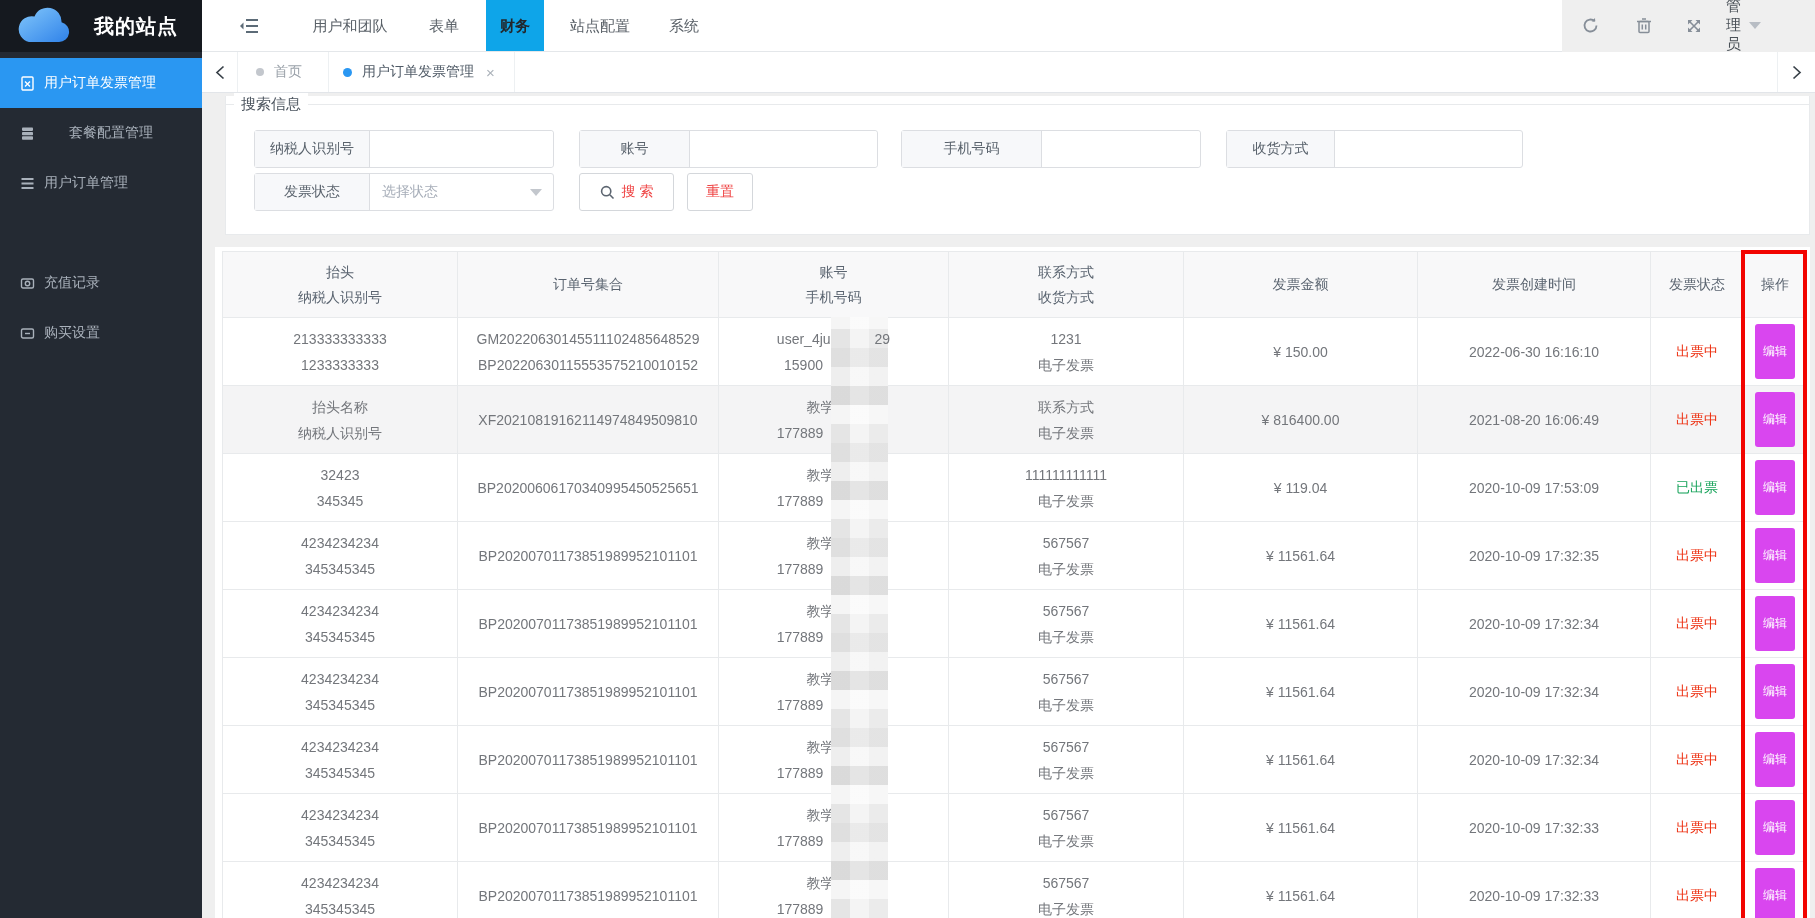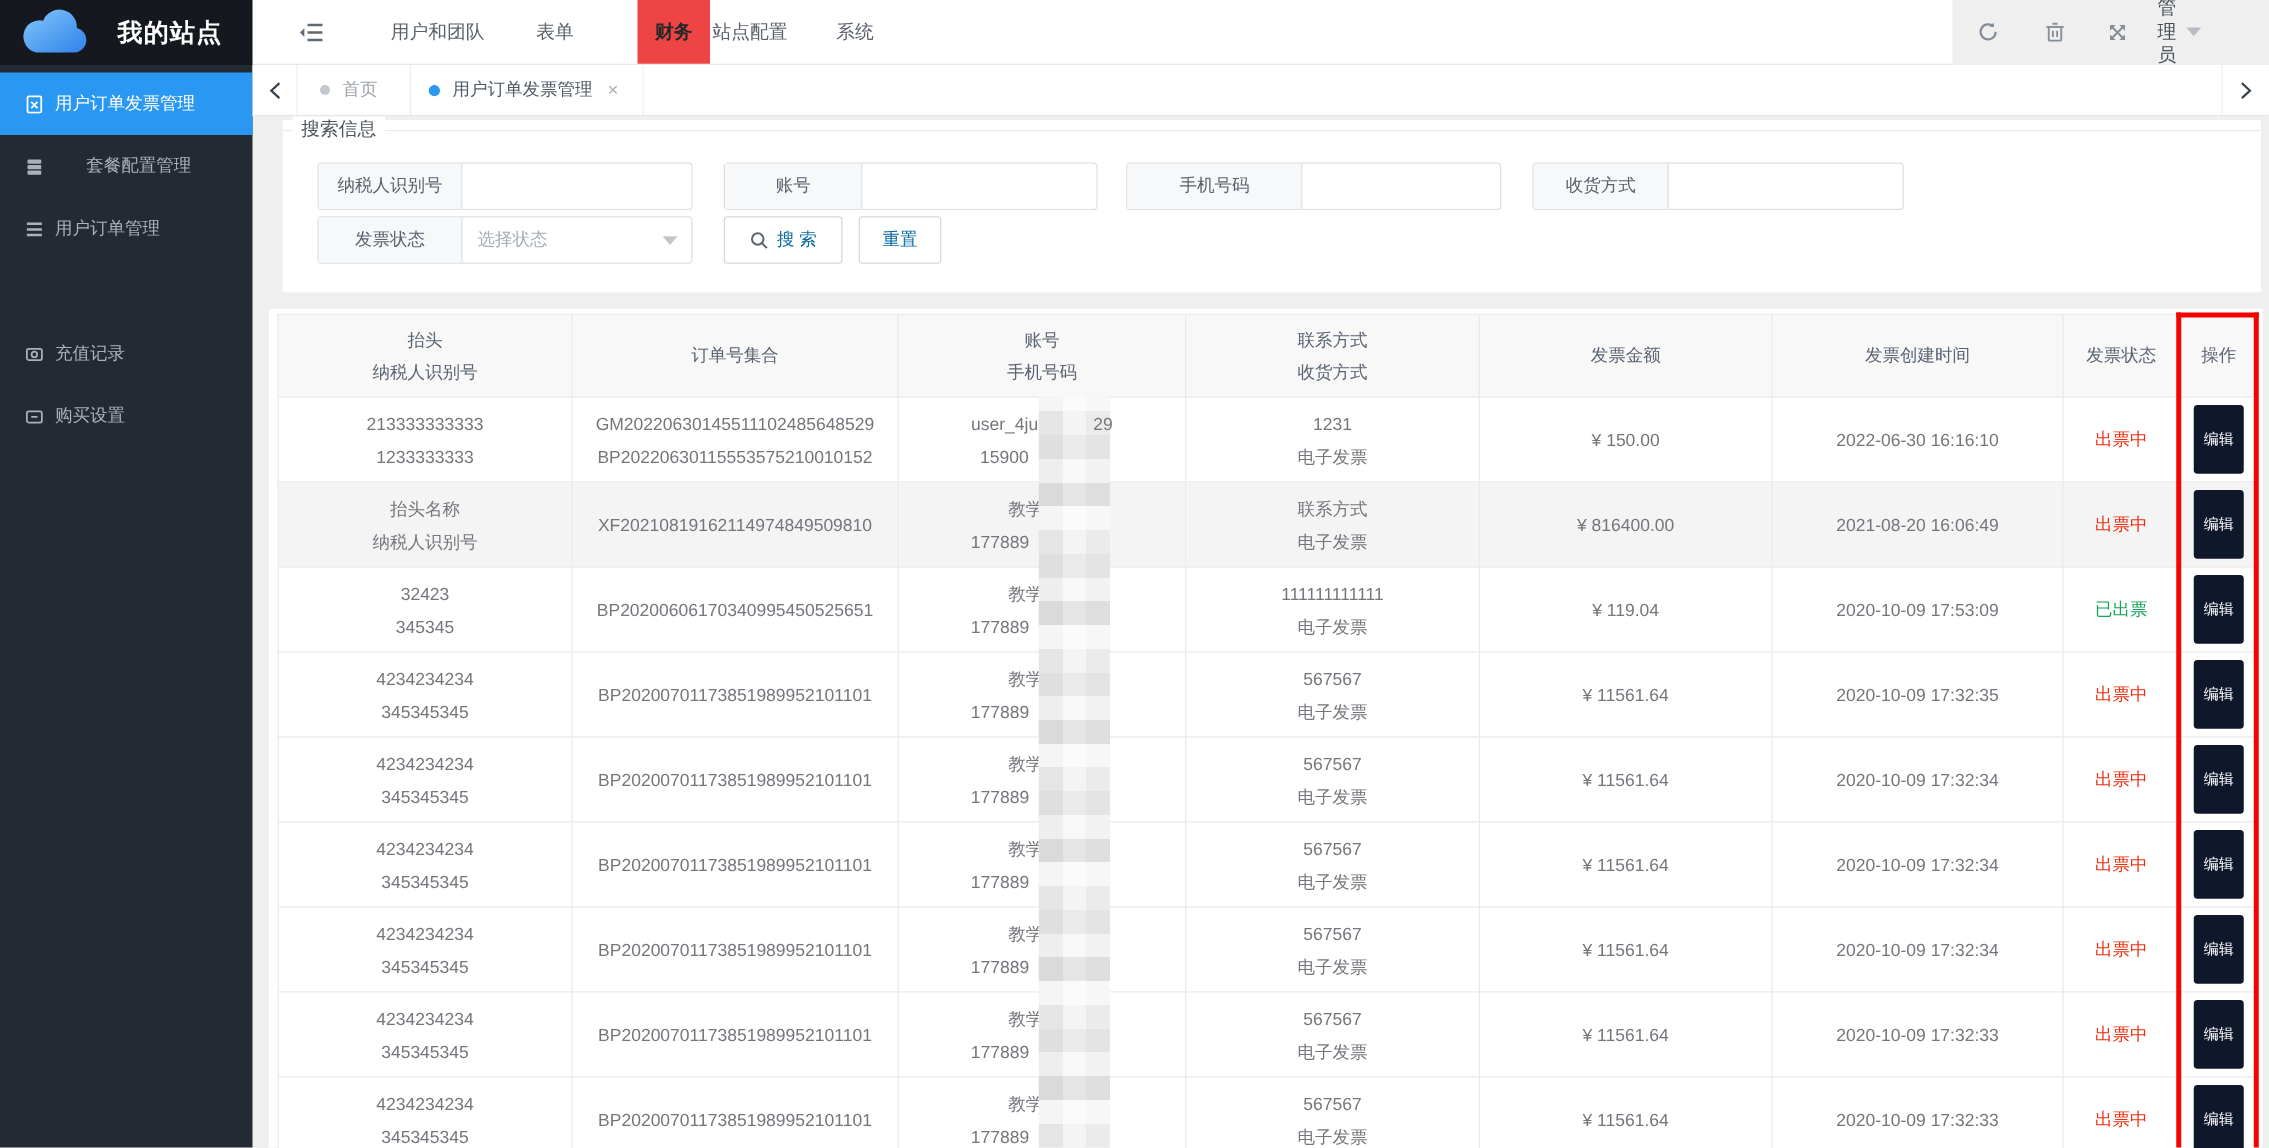--- a/index.html
+++ b/index.html
@@ -4,21 +4,21 @@
 <style>
 * { margin:0; padding:0; box-sizing:border-box; }
 html,body { width:1815px; height:918px; overflow:hidden; font-family:"Liberation Sans","DejaVu Sans",sans-serif; background:#efefef; }
 
 
 #navbar { position:absolute; left:0; top:0; width:1562px; height:52px; background:#fff; border-bottom:1px solid #e4e7ea; z-index:20; }
 #brand { position:absolute; left:0; top:0; width:202px; height:52px; background:#15191f; display:flex; align-items:center; }
 #brand-title { color:#fff; font-size:20px; font-weight:bold; margin-left:20px; letter-spacing:1px; }
 #collapse-btn { position:absolute; left:232px; top:0; width:34px; height:51px; display:flex; align-items:center; justify-content:center; cursor:pointer; }
 .nav-item { position:absolute; top:0; height:51px; line-height:51px; text-align:center; font-size:15px; color:#5a6168; cursor:pointer; white-space:nowrap; }
-.nav-item.active { background:#ef4444; color:#22272c; font-weight:bold;margin-left:24px; }
+.nav-item.active { background:#0ea5e9; color:#22272c; font-weight:bold; }
 #nav-item-0 { left:305px; width:90px; }
 #nav-item-1 { left:420px; width:48px; }
 #nav-item-2 { left:486px; width:58px; }
 #nav-item-3 { left:560px; width:80px; }
 #nav-item-4 { left:660px; width:48px; }
 .nav-icon-btn { position:absolute; top:0; width:32px; height:51px; display:flex; align-items:center; justify-content:center; cursor:pointer; }
 #nav-refresh { left:1574px; }
 #nav-trash { left:1628px; }
 #nav-fullscreen { left:1678px; }
 #nav-admin { position:absolute; left:1726px; top:0; height:51px; display:flex; align-items:center; font-size:15px; color:#495057; cursor:pointer; }
@@ -52,37 +52,37 @@
 .fg { position:absolute; height:38px; border:1px solid #dcdee2; border-radius:3px; background:#fff; display:flex; }
 .fg-label { background:#f7f8fa; border-right:1px solid #dcdee2; display:flex; align-items:center; justify-content:center; color:#59626c; font-size:14px; flex:none; }
 .fg-input { flex:1; border:none; outline:none; font-size:14px; padding:0 10px; color:#515a6e; background:#fff; min-width:0; border-radius:3px; }
 .fg-select { flex:1; position:relative; display:flex; align-items:center; padding-left:12px; font-size:14px; color:#a6adb8; cursor:pointer; }
 .sel-caret { position:absolute; right:11px; top:15px; width:0; height:0; border-left:6px solid transparent; border-right:6px solid transparent; border-top:7px solid #c3c7cd; }
 #fg-0 { left:28px; top:34px; width:300px; } #fg-0 .fg-label { width:115px; }
 #fg-1 { left:353px; top:34px; width:299px; } #fg-1 .fg-label { width:110px; }
 #fg-2 { left:675px; top:34px; width:300px; } #fg-2 .fg-label { width:140px; }
 #fg-3 { left:1000px; top:34px; width:297px; } #fg-3 .fg-label { width:108px; }
 #fg-4 { left:28px; top:77px; width:300px; } #fg-4 .fg-label { width:115px; }
-.btn { position:absolute; top:77px; height:38px; background:#fff; border:1px solid #d4d7db; border-radius:3px; font-size:14px; color:#0369a1; display:flex; align-items:center; justify-content:center; cursor:pointer; }
+.btn { position:absolute; top:77px; height:38px; background:#fff; border:1px solid #d4d7db; border-radius:3px; font-size:14px; color:#ef4444; display:flex; align-items:center; justify-content:center; cursor:pointer; }
 #btn-search { left:353px; width:95px; }
 #btn-search svg { margin-right:7px; }
 #btn-reset { left:461px; width:66px; }
 
 
 #table-card { position:absolute; left:13px; top:154px; width:1595px; height:671px; background:#fff; }
 #inv-table { position:absolute; left:7px; top:4px; border-collapse:collapse; table-layout:fixed; width:1584px; background:#fff; }
 #inv-table th, #inv-table td { border:1px solid #e8eaec; text-align:center; vertical-align:middle; font-weight:normal; }
 #inv-table th { height:66px; background:#f8f8f9; color:#5a6470; font-size:14px; }
 #inv-table td { height:68px; color:#73767b; font-size:14px; }
 #inv-table .hline { line-height:25px; }
 #inv-table .cline { line-height:26px; }
 tr.hover td { background:#f4f4f5; }
 .st-red { color:#ed2f10; }
 .st-green { color:#16a35a; }
-.edit-btn { display:inline-block; padding:20px 8px; background:#0f172a; color:#fff; font-size:12px; border-radius:3px; border:none; cursor:pointer; line-height:15px; }
+.edit-btn { display:inline-block; padding:20px 8px; background:#d946ef; color:#fff; font-size:12px; border-radius:3px; border:none; cursor:pointer; line-height:15px; }
 .blk { display:inline-block; height:4px; }
 .blk-a { width:44px; } .blk-b { width:60px; } .blk-c { width:26px; } .blk-d { width:67px; }
 .tail { position:relative; z-index:32; }
 
 
 #mosaic { position:absolute; left:831px; top:317px; width:57px; height:601px; z-index:30;
   background:
     repeating-linear-gradient(0deg, rgba(255,255,255,0) 0 19px, rgba(255,255,255,0.62) 19px 38px, rgba(190,190,190,0.28) 38px 57px, rgba(255,255,255,0.35) 57px 76px, rgba(205,205,205,0.25) 76px 95px),
     repeating-linear-gradient(90deg, #e5e5e5 0 19px, #f4f4f4 19px 38px, #ebebeb 38px 57px);
 }

